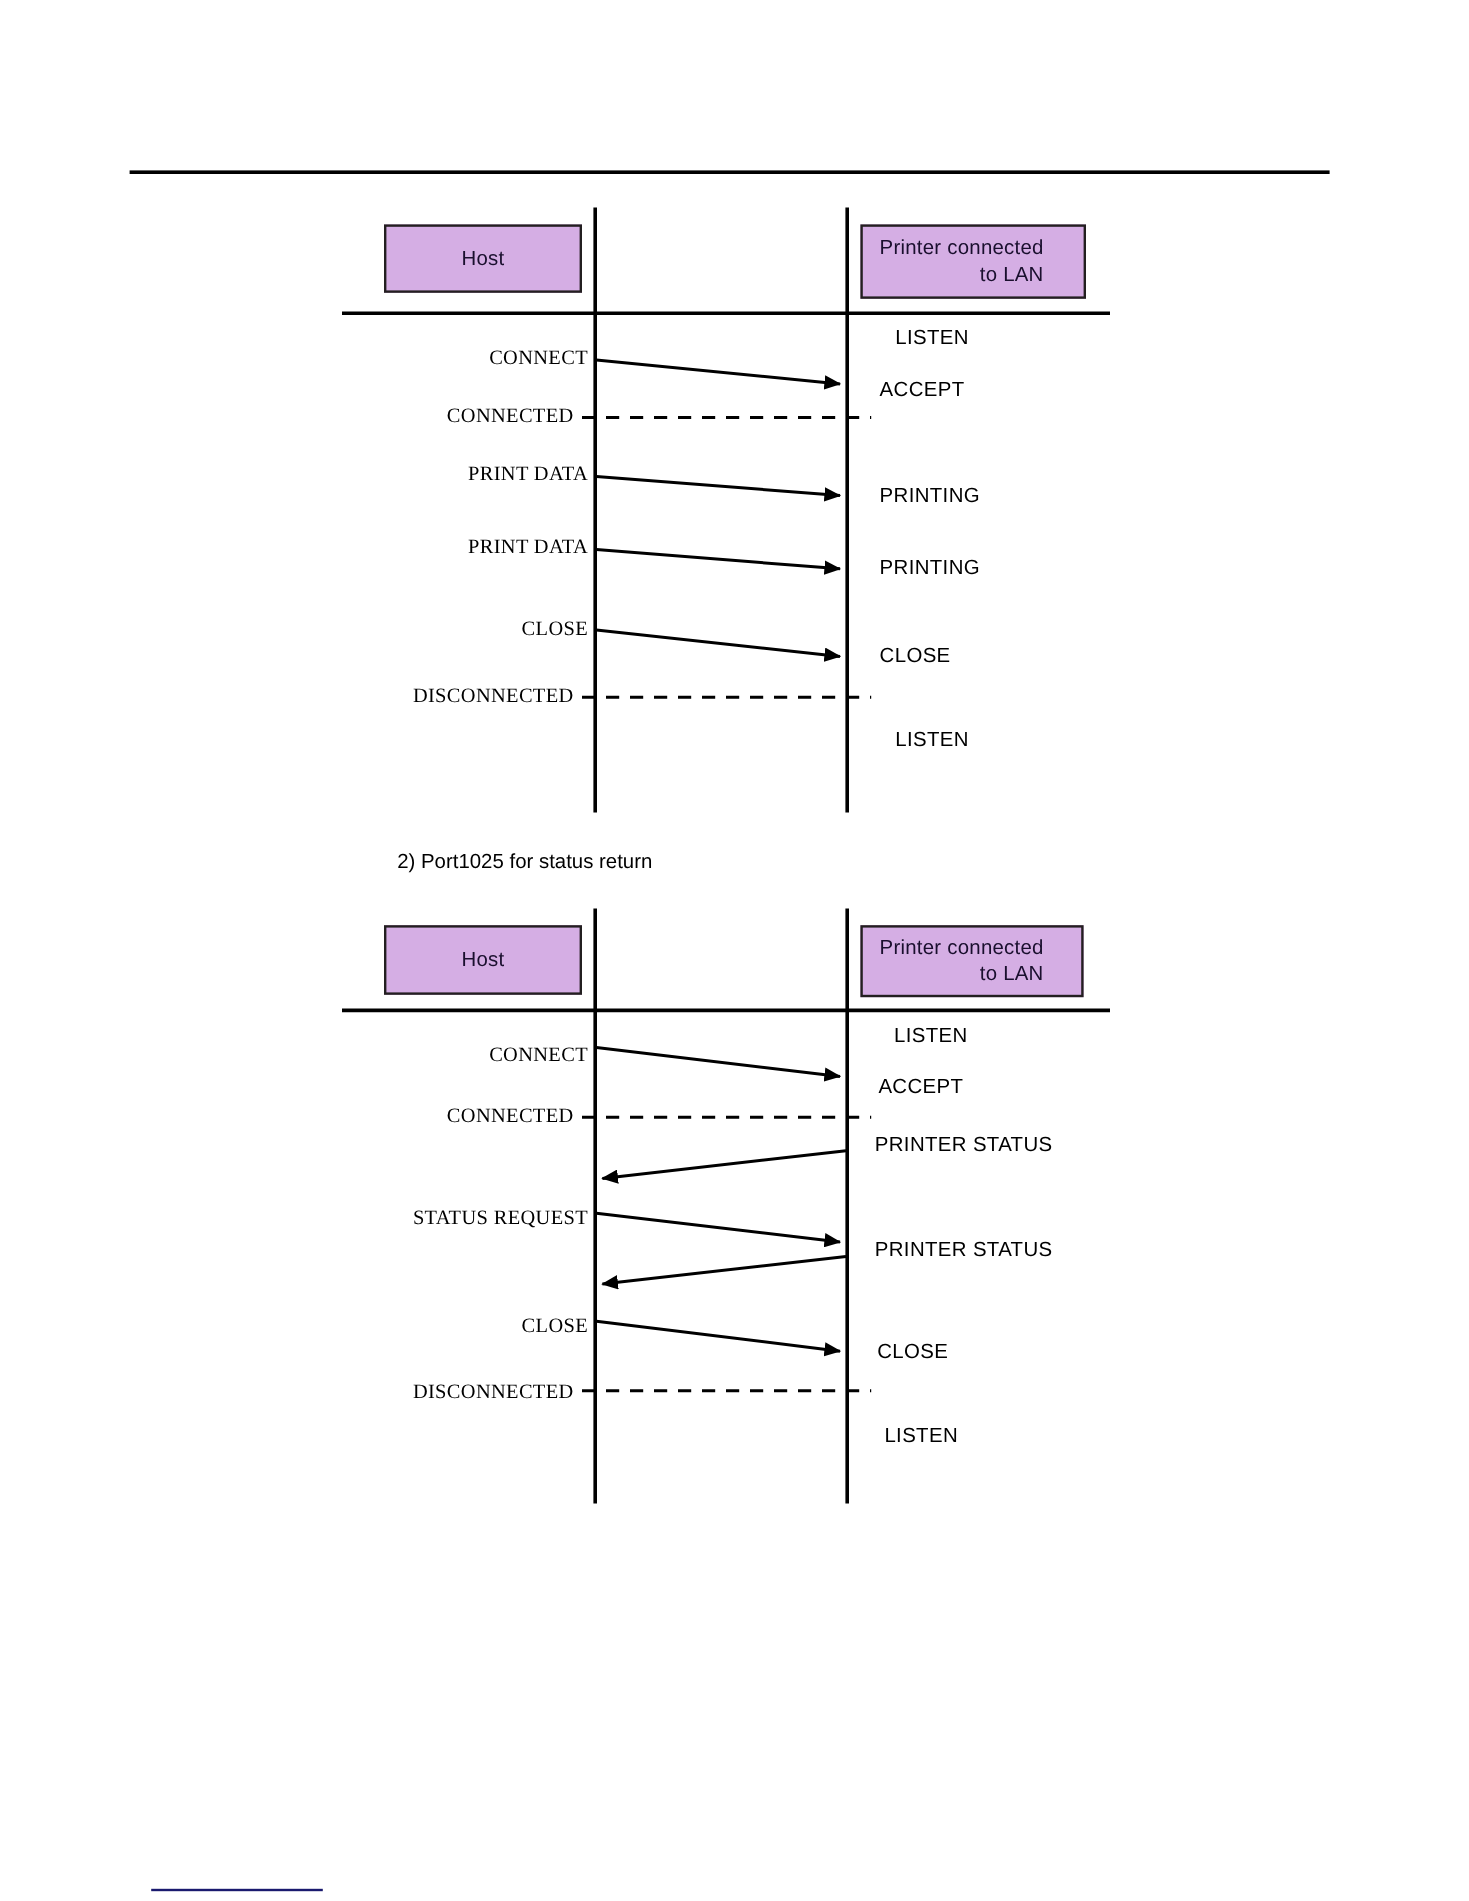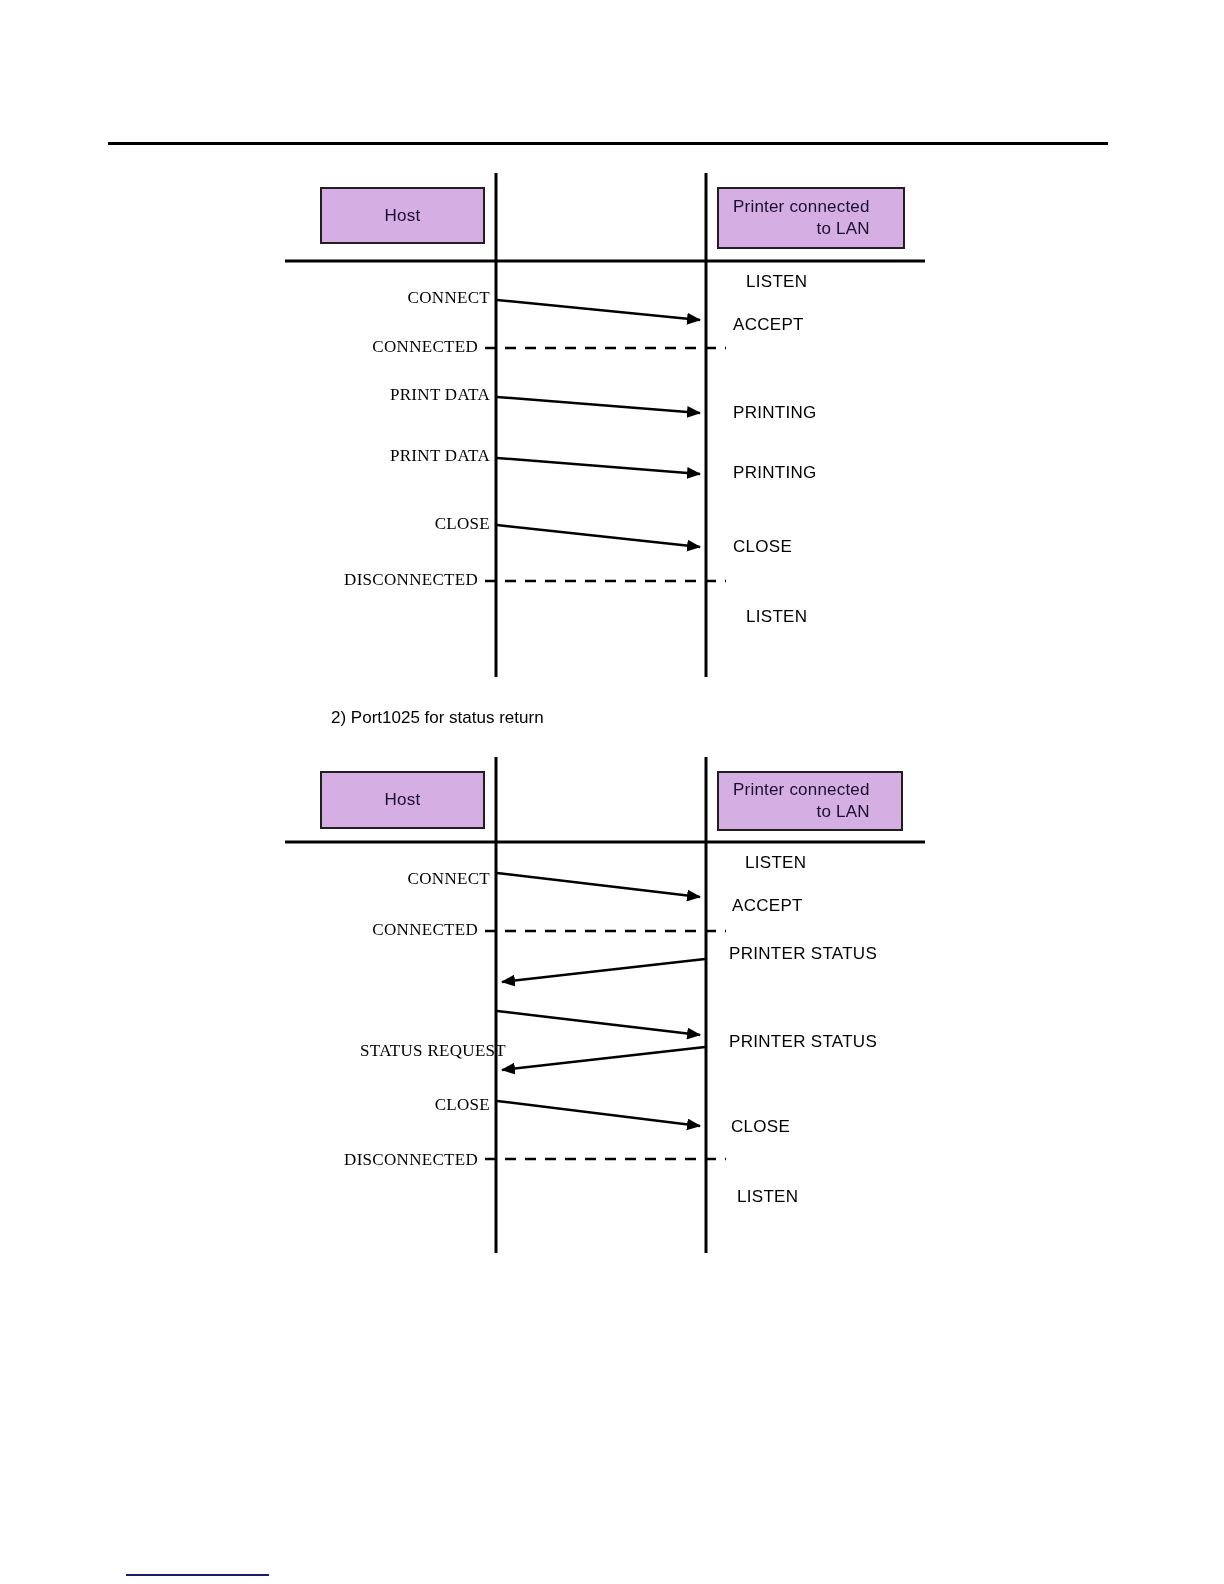--- a/index.html
+++ b/index.html
@@ -214,20 +214,20 @@
 
     <div class="msg right" style="left:745px; top:118px;">LISTEN</div>
     <div class="msg right" style="left:732px; top:161px;">ACCEPT</div>
     <div class="msg right" style="left:729px; top:209px;">PRINTER STATUS</div>
     <div class="msg right" style="left:729px; top:297px;">PRINTER STATUS</div>
     <div class="msg right" style="left:731px; top:382px;">CLOSE</div>
     <div class="msg right" style="left:737px; top:452px;">LISTEN</div>
 
     <div class="msg left" style="left:190px; width:300px; top:134px;">CONNECT</div>
     <div class="msg left" style="left:160px; width:318px; top:185px;">CONNECTED</div>
-    <div class="msg left" style="left:186px; width:320px; top:270px;margin-top:36px;">STATUS REQUEST</div>
+    <div class="msg left" style="left:170px; width:320px; top:270px;">STATUS REQUEST</div>
     <div class="msg left" style="left:190px; width:300px; top:360px;">CLOSE</div>
     <div class="msg left" style="left:150px; width:328px; top:415px;">DISCONNECTED</div>
   </div>
 
   <div class="footnote-rule"></div>
 
 </div>
 
 </body></html>

